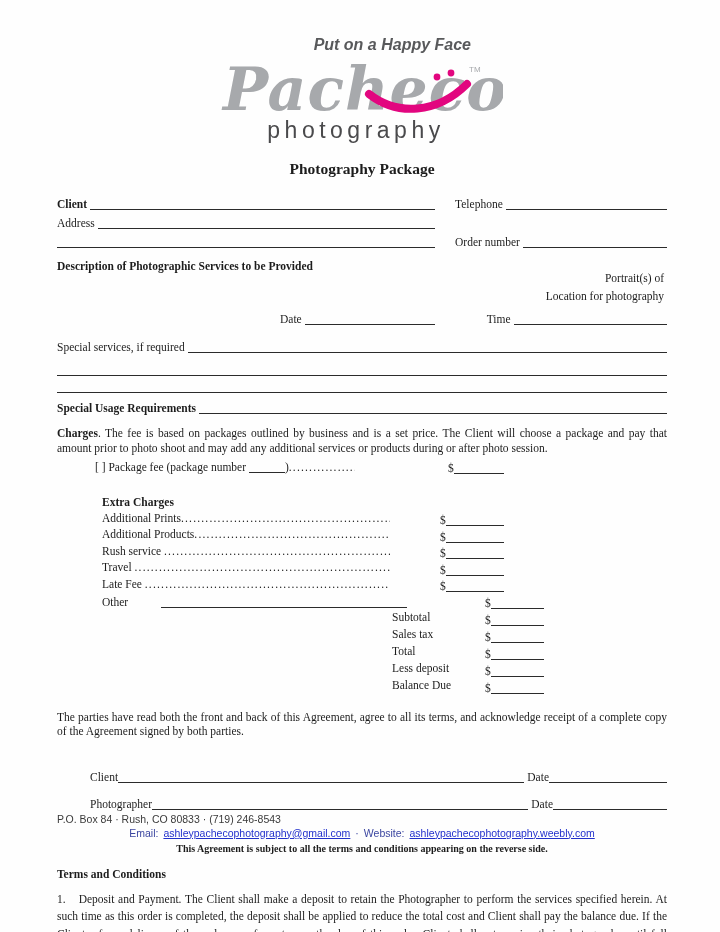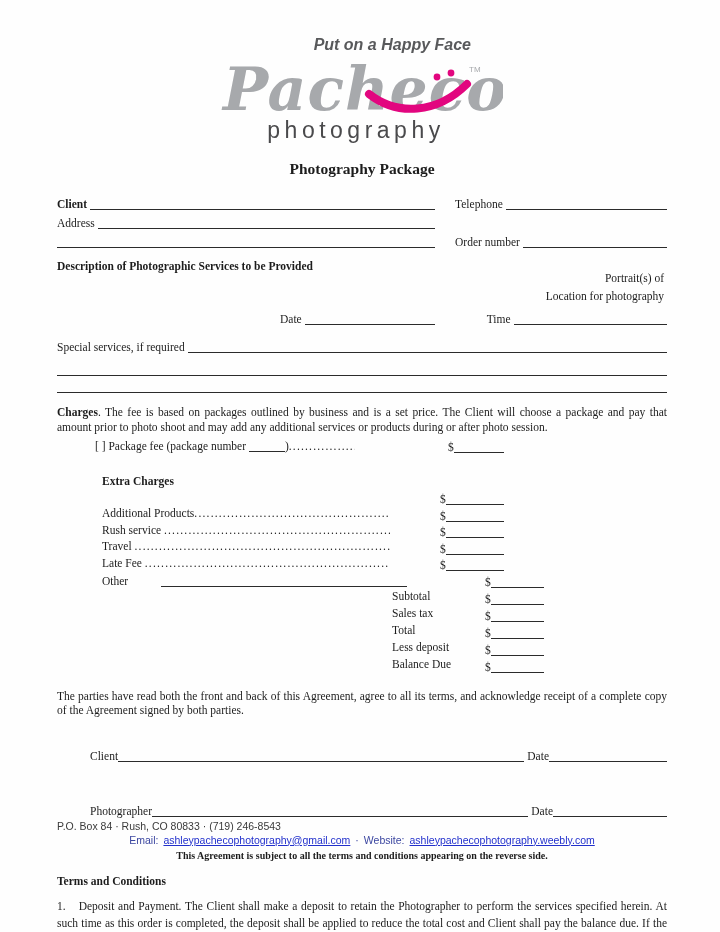--- a/index.html
+++ b/index.html
@@ -121,36 +121,44 @@
     <span class="fill"></span>
   </div>
 
   <div class="frow" style="margin-top:9px">
     <span class="lbl">Special services, if required</span>
     <span class="fill"></span>
   </div>
   <div class="blank-line" style="margin-top:6px"></div>
   <div class="blank-line"></div>
 
+  <div class="frow" style="margin-top:4px;height:17px">
+    <span class="lbl bold">Special Usage Requirements</span>
+    <span class="fill"></span>
+  </div>
 
   <div class="para"><span class="bold">Charges</span><span>. The fee is based on packages outlined by business and is a set price. The Client will choose a package and pay that amount prior to photo shoot and may add any additional services or products during or after photo session.</span></div>
 
   <div class="charge-row" style="margin-top:4px">
     <div class="pack-inner">
       <span>[ ]</span>&nbsp;<span>Package fee (package number</span>&nbsp;<span class="fill fixed" style="width:36px"></span><span>)</span><span class="leader"></span>
     </div>
     <div class="dollar-group dg-pack">
       <span>$</span>
       <span class="fill fixed w50"></span>
     </div>
   </div>
 
   <div class="xhead">Extra Charges</div>
 
   <div class="charge-row">
+    <div class="extra-inner">
+      <span>Additional Prints</span>
+        <span class="leader"></span>
+    </div>
     <div class="dollar-group dg-extra">
         <span>$</span>
         <span class="fill fixed w58"></span>
       </div>
   </div>
   <div class="charge-row">
     <div class="extra-inner">
       <span>Additional Products</span>
         <span class="leader"></span>
     </div>
@@ -236,21 +244,21 @@
 
   <div class="para" style="margin-top:14px">The parties have read both the front and back of this Agreement, agree to all its terms, and acknowledge receipt of a complete copy of the Agreement signed by both parties.</div>
 
   <div class="sig-row" style="margin-top:25px">
     <span class="lbl">Client</span>
     <span class="fill"></span>
     <span class="lbl" style="padding-left:3px">Date</span>
     <span class="fill fixed" style="width:118px"></span>
   </div>
 
-  <div class="sig-row" style="margin-top:36px">
+  <div class="sig-row" style="margin-top:8px">
     <span class="lbl">Photographer</span>
     <span class="fill"></span>
     <span class="lbl" style="padding-left:3px">Date</span>
     <span class="fill fixed" style="width:114px"></span>
   </div>
 
   <div class="footer-line">P.O. Box 84 · Rush, CO 80833 · (719) 246-8543</div>
   <div class="contact-line">
     <span>Email:</span>
     <a>ashleypachecophotography@gmail.com</a>

